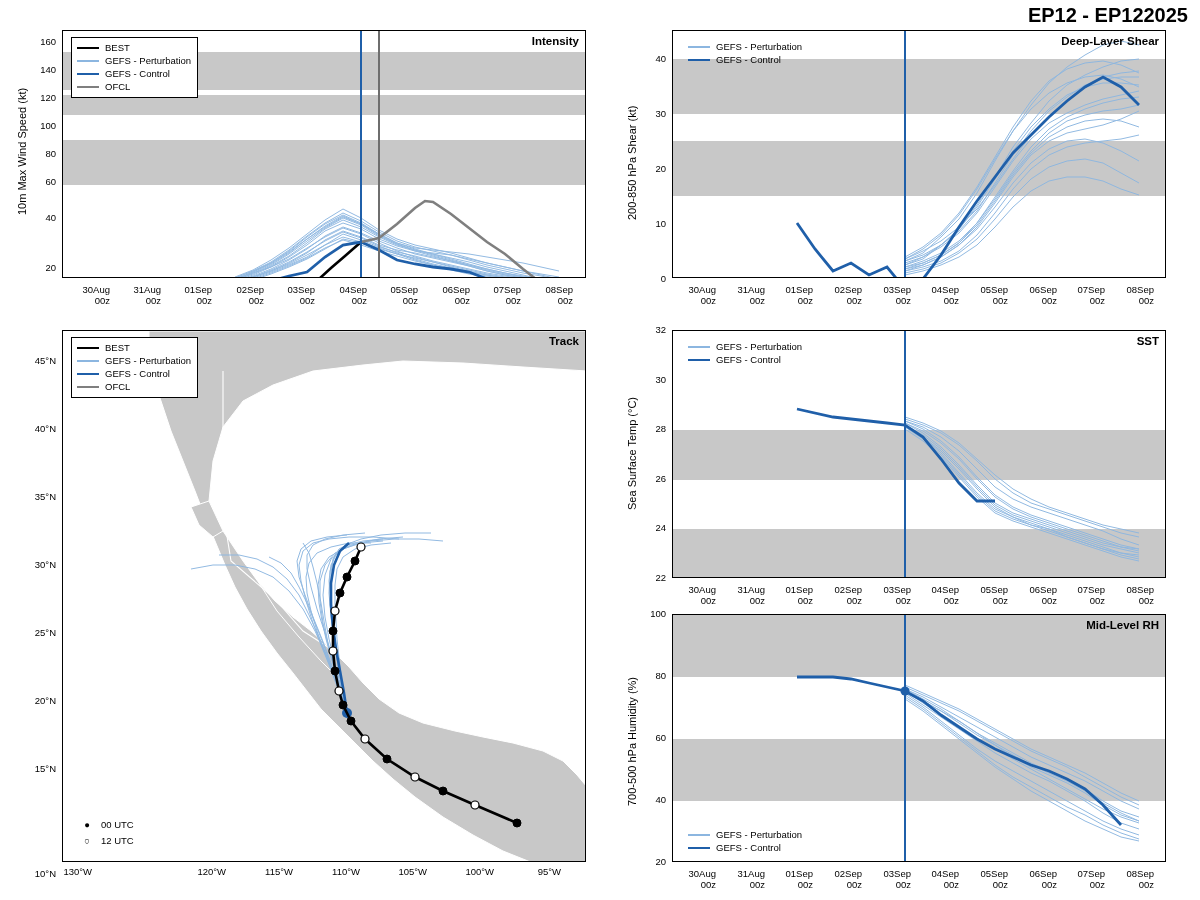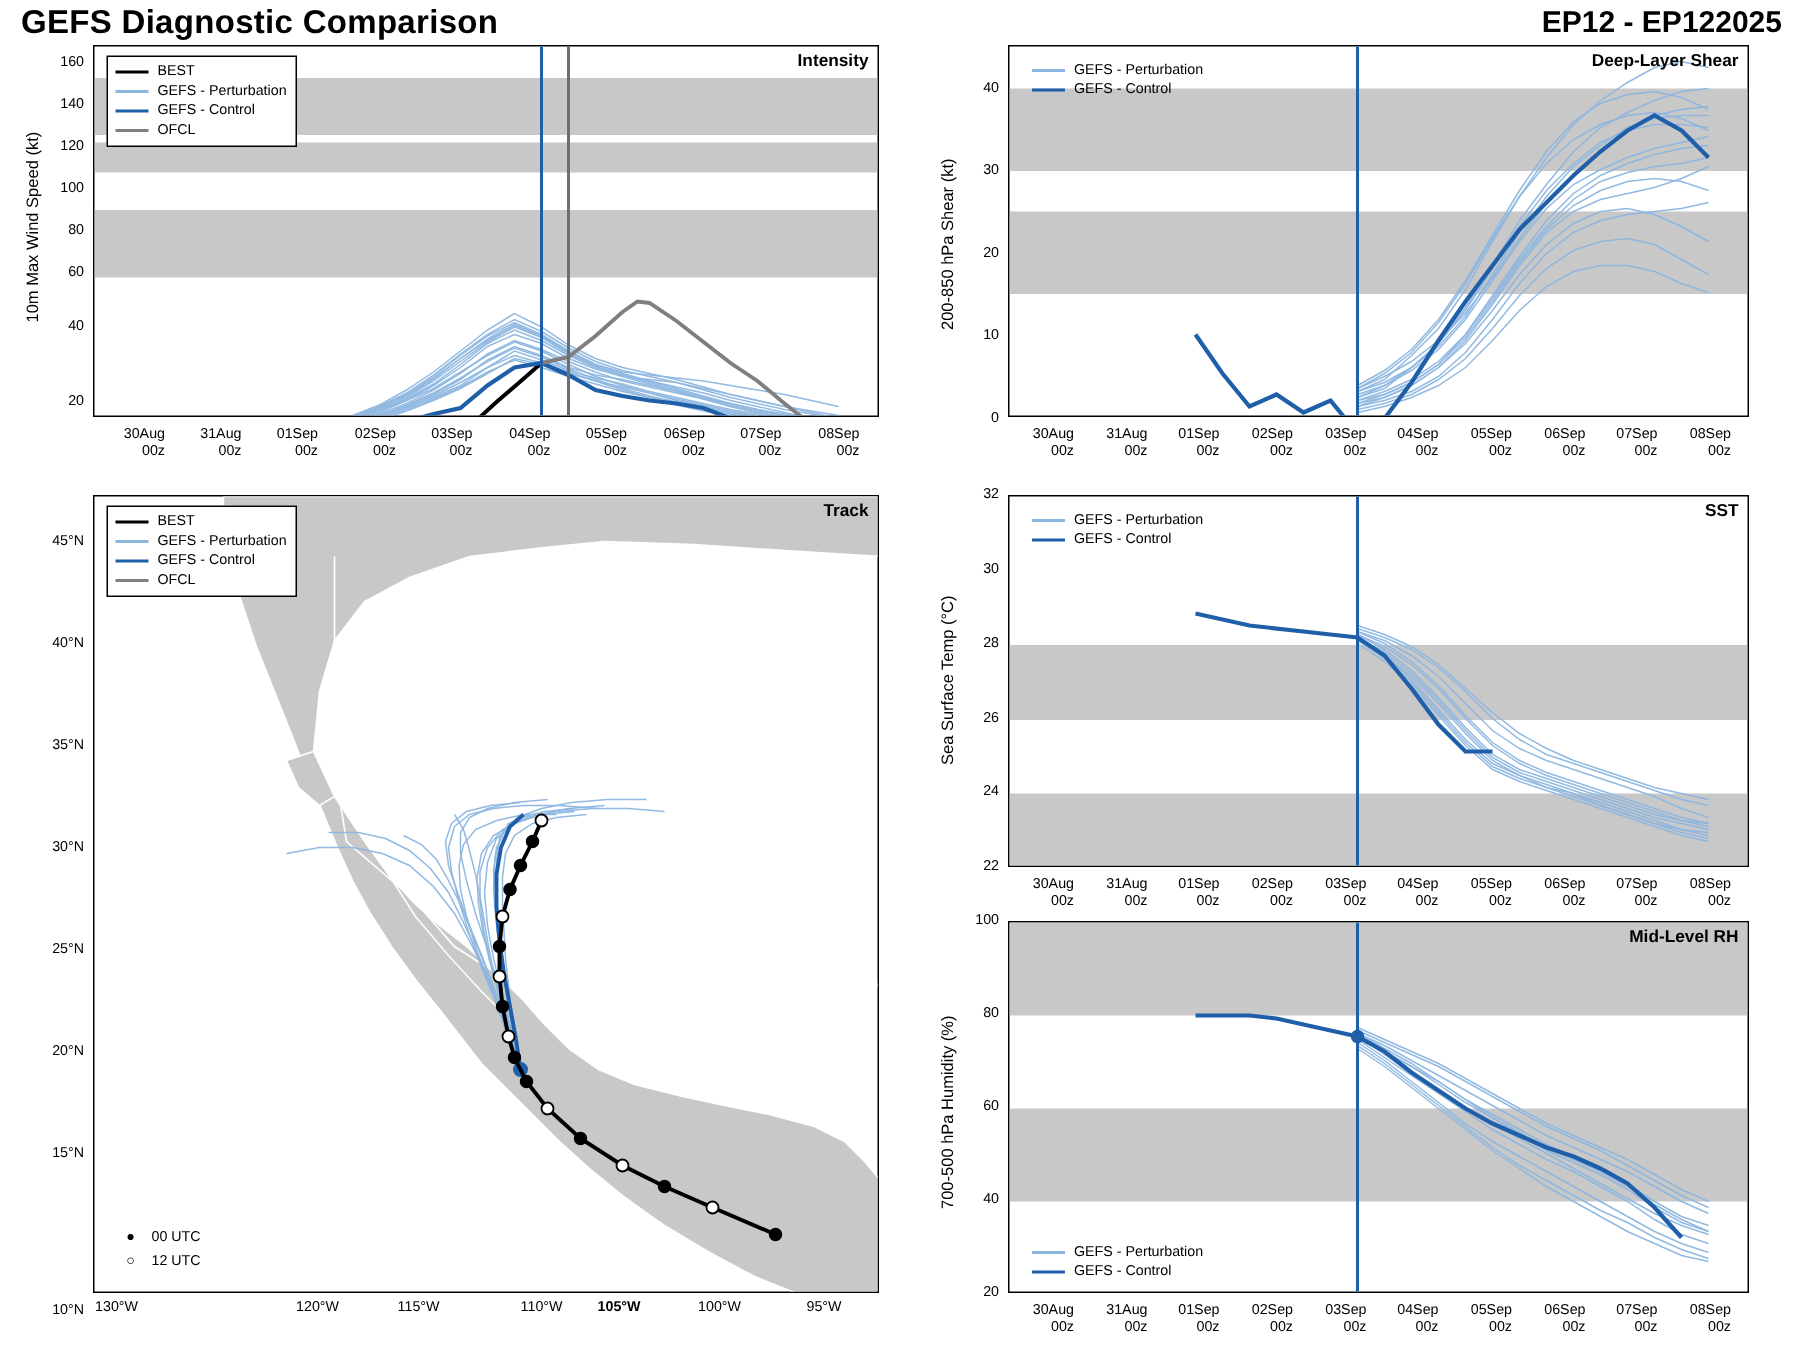--- a/index.html
+++ b/index.html
@@ -37,21 +37,20 @@
 
   
   .logo-wrap{position:absolute;left:10px;top:862px;width:130px;height:36px;}
   .cira-text{position:absolute;left:36px;top:2px;font-size:27px;font-weight:bold;color:#1b4f9c;letter-spacing:1px;font-family:"Liberation Sans",sans-serif;}
 </style>
 </head>
 <body>
 
 <div class="page">
 
-  <div class="hdr-left">GEFS Diagnostic Comparison</div>
   <div class="hdr-right">EP12 - EP122025</div>
 
   <div class="panel" style="left:62px;top:30px;width:524px;height:248px;padding-left:20px;">
 
     <div class="band" style="top:108.5px;height:45.5px;"></div>
     <div class="band" style="top:63.5px;height:20.4px;"></div>
     <div class="band" style="top:21.1px;height:37.7px;"></div>
     <svg width="524" height="248">
 
       <g stroke="#8cb6e0" stroke-width="1" fill="none" opacity="0.95">
@@ -244,22 +243,22 @@
   <div class="ytick" style="left:22px;top:559px;width:34px;">30°N</div>
   <div class="ytick" style="left:22px;top:627px;width:34px;">25°N</div>
   <div class="ytick" style="left:22px;top:695px;width:34px;">20°N</div>
   <div class="ytick" style="left:22px;top:763px;width:34px;">15°N</div>
   <div class="ytick" style="left:22px;top:868px;width:34px;">10°N</div>
 
   <div class="tick" style="left:36px;top:866px;width:56px;">130°W</div>
   <div class="tick" style="left:103px;top:866px;width:56px;margin-top:34px;">125°W</div>
   <div class="tick" style="left:170px;top:866px;width:56px;">120°W</div>
   <div class="tick" style="left:237px;top:866px;width:56px;">115°W</div>
-  <div class="tick" style="left:319px;top:866px;width:56px;">110°W</div>
-  <div class="tick" style="left:371px;top:866px;width:56px;font-weight:bold;">105°W</div>
+  <div class="tick" style="left:304px;top:866px;width:56px;">110°W</div>
+  <div class="tick" style="left:371px;top:866px;width:56px;">105°W</div>
   <div class="tick" style="left:438px;top:866px;width:56px;">100°W</div>
   <div class="tick" style="left:505px;top:866px;width:56px;">95°W</div>
 
   <div class="panel" style="left:672px;top:30px;width:494px;height:248px;">
     <div class="band" style="top:110.2px;height:55.1px;"></div>
     <div class="band" style="top:27.5px;height:55.1px;"></div>
     <svg width="494" height="248">
       <g stroke="#8cb6e0" stroke-width="1" fill="none" opacity="0.95">
         <path d="M232,230 L250,222 L268,206 L286,188 L304,162 L322,130 L340,100 L358,74 L376,52 L394,36 L412,24 L430,14 L448,10 L466,14"></path>
         <path d="M232,234 L250,228 L268,214 L286,198 L304,174 L322,146 L340,116 L358,92 L376,70 L394,54 L412,44 L430,36 L448,30 L466,28"></path>

